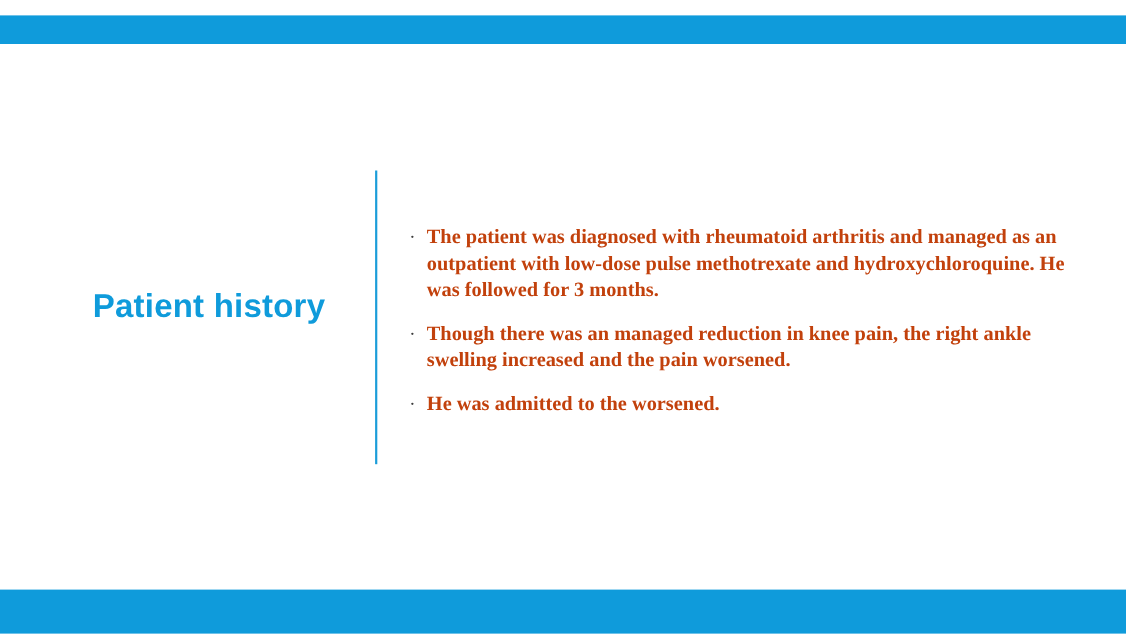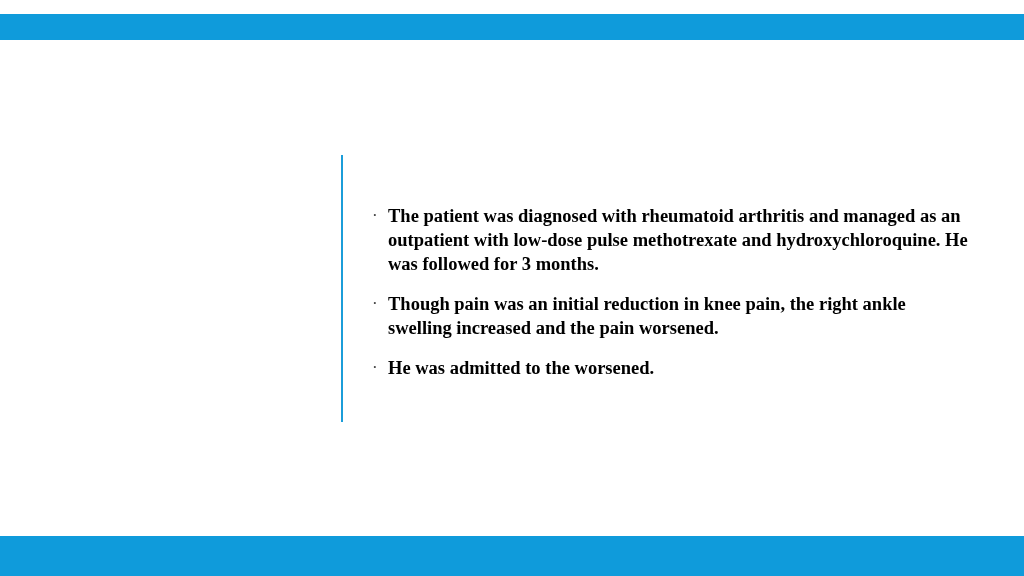--- a/index.html
+++ b/index.html
@@ -68,47 +68,48 @@
   .bullet-mark {
     flex: 0 0 auto;
     width: 16px;
     color: #3d3d3d;
     font-size: 17px;
     line-height: 24px;
     font-family: "Liberation Serif", serif;
   }
   .bullet-text {
     flex: 1 1 auto;
-    color: #000000;
+    color: #c2410c;
     font-family: "Liberation Serif", serif;
     font-size: 18.5px;
     line-height: 24px;
     font-weight: bold;
   }
 </style>
 </head>
 <body>
 
 <div class="slide">
 
   <div class="bar bar-top"></div>
 
+  <div class="title">Patient history</div>
 
   <div class="divider"></div>
 
   <div class="body">
 
     <div class="bullet-row">
       <div class="bullet-mark">·</div>
       <div class="bullet-text">The patient was diagnosed with rheumatoid arthritis and managed as an outpatient with low-dose pulse methotrexate and hydroxychloroquine. He was followed for 3 months.</div>
     </div>
 
     <div class="bullet-row">
       <div class="bullet-mark">·</div>
-      <div class="bullet-text">Though pain was an initial reduction in knee pain, the right ankle swelling increased and the pain worsened.</div>
+      <div class="bullet-text">Though there was an managed reduction in knee pain, the right ankle swelling increased and the pain worsened.</div>
     </div>
 
     <div class="bullet-row">
       <div class="bullet-mark">·</div>
       <div class="bullet-text">He was admitted to the worsened.</div>
     </div>
 
   </div>
 
   <div class="bar bar-bottom"></div>

